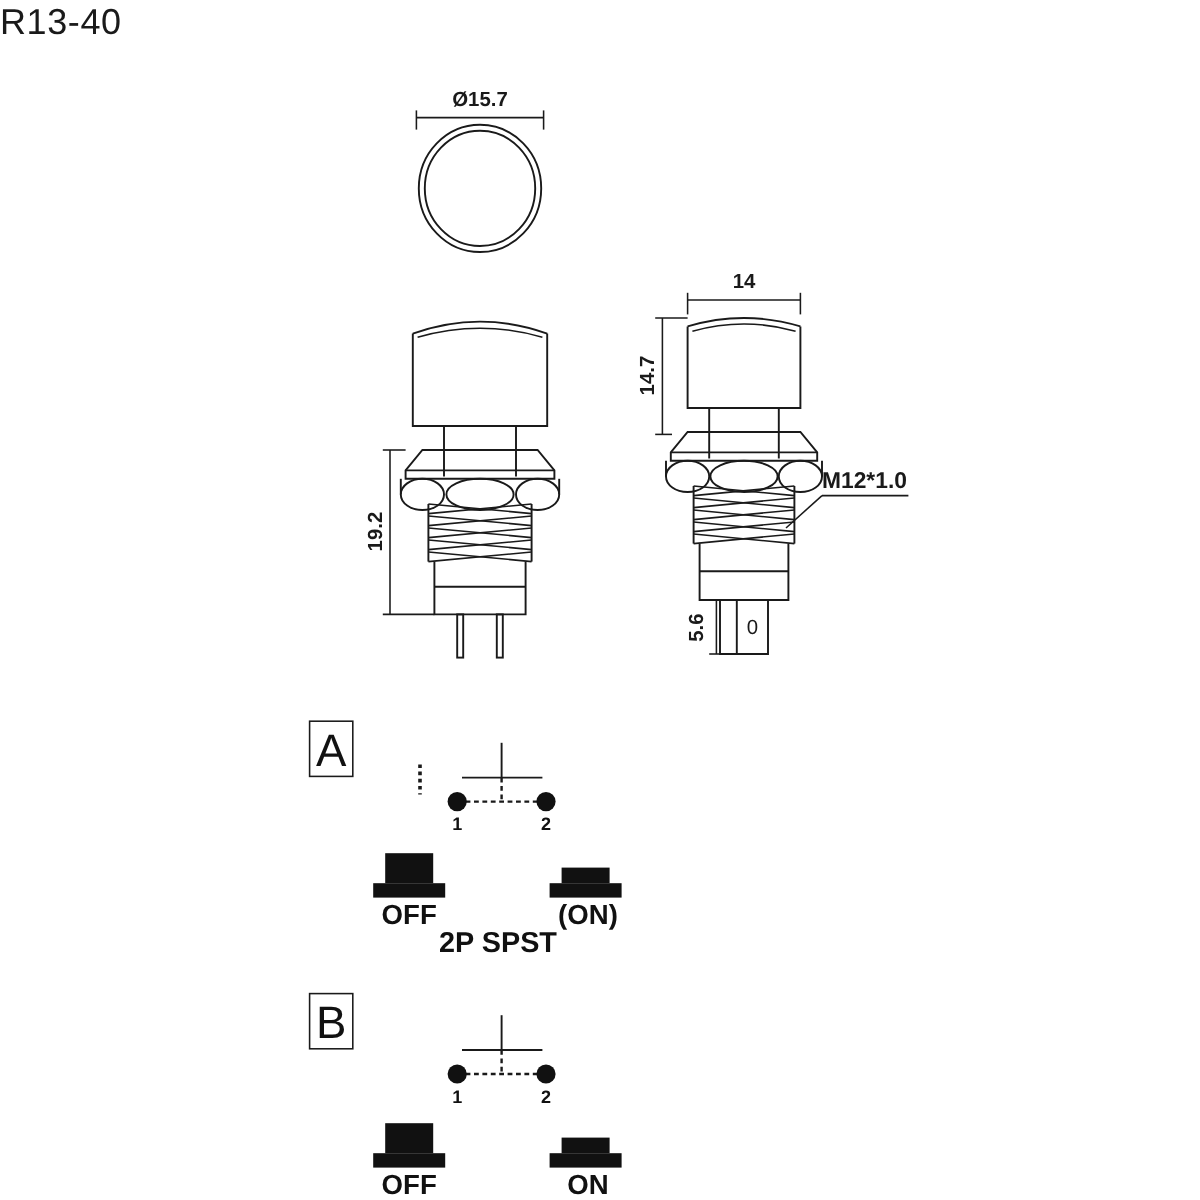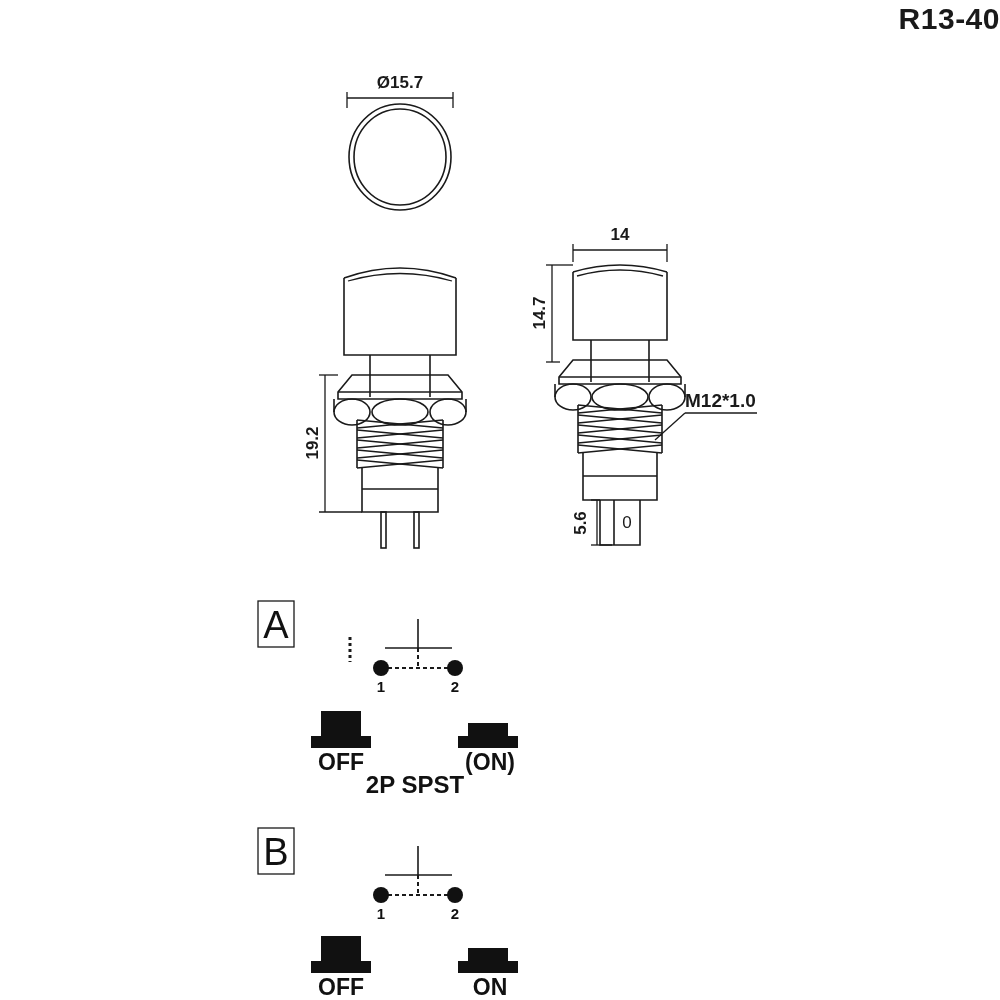--- a/index.html
+++ b/index.html
@@ -1,21 +1,21 @@
 <!DOCTYPE html>
 <html><head>
 <meta charset="utf-8">
 <title>R13-40</title>
 <style>
   html,body{margin:0;padding:0;background:#fff;}
   body{width:1000px;height:1000px;position:relative;overflow:hidden;
        font-family:"Liberation Sans","DejaVu Sans",sans-serif;color:#1a1a1a;}
   .sheet{position:absolute;inset:0;}
-  .title{position:absolute;left:0;right:0;top:2px;text-align:right;
-         font-size:30px;font-weight:700;letter-spacing:.5px;color:#1a1a1a;}
+  .title{position:absolute;left:0;right:0;top:2px;text-align:left;
+         font-size:30px;font-weight:400;letter-spacing:.5px;color:#1a1a1a;}
   svg{position:absolute;left:0;top:0;}
   .dimtext{font-family:"Liberation Sans","DejaVu Sans",sans-serif;
            font-size:17px;font-weight:700;fill:#1a1a1a;}
   .leadtext{font-family:"Liberation Sans","DejaVu Sans",sans-serif;
             font-size:19px;font-weight:700;fill:#1a1a1a;}
   .statetext{font-family:"Liberation Sans","DejaVu Sans",sans-serif;
              font-size:23px;font-weight:700;fill:#111;}
   .spsttext{font-family:"Liberation Sans","DejaVu Sans",sans-serif;
             font-size:24px;font-weight:700;fill:#111;}
   .pinnum{font-family:"Liberation Sans","DejaVu Sans",sans-serif;

